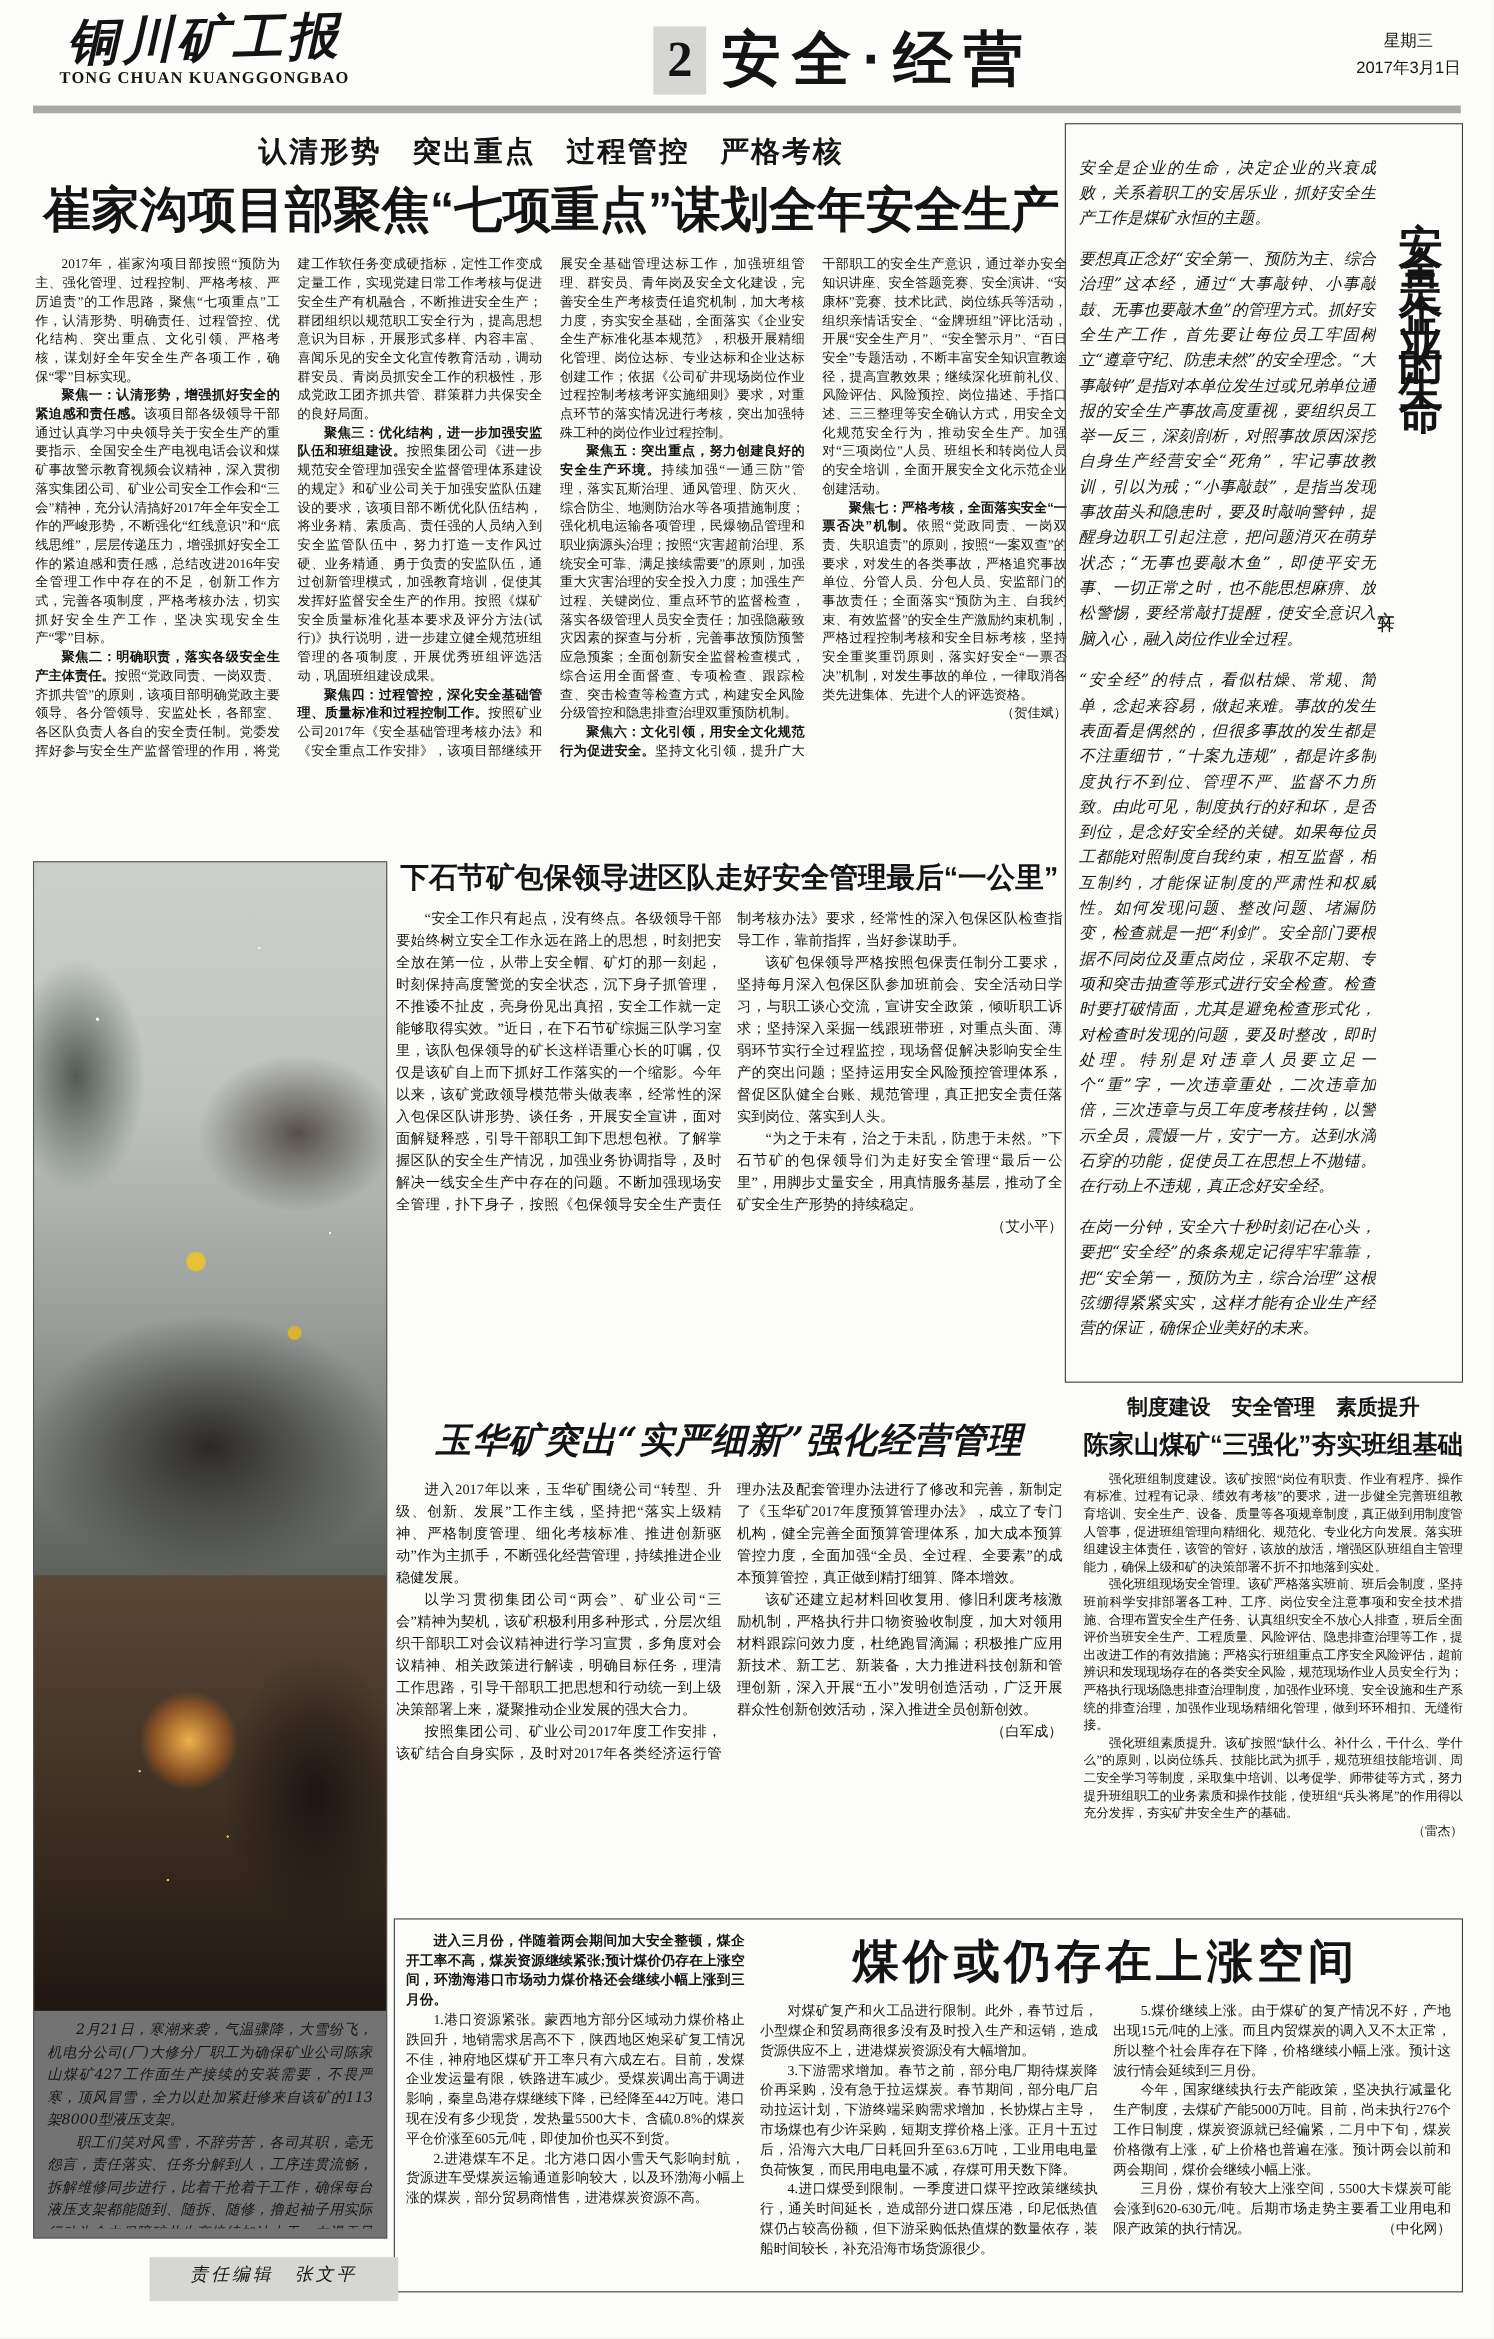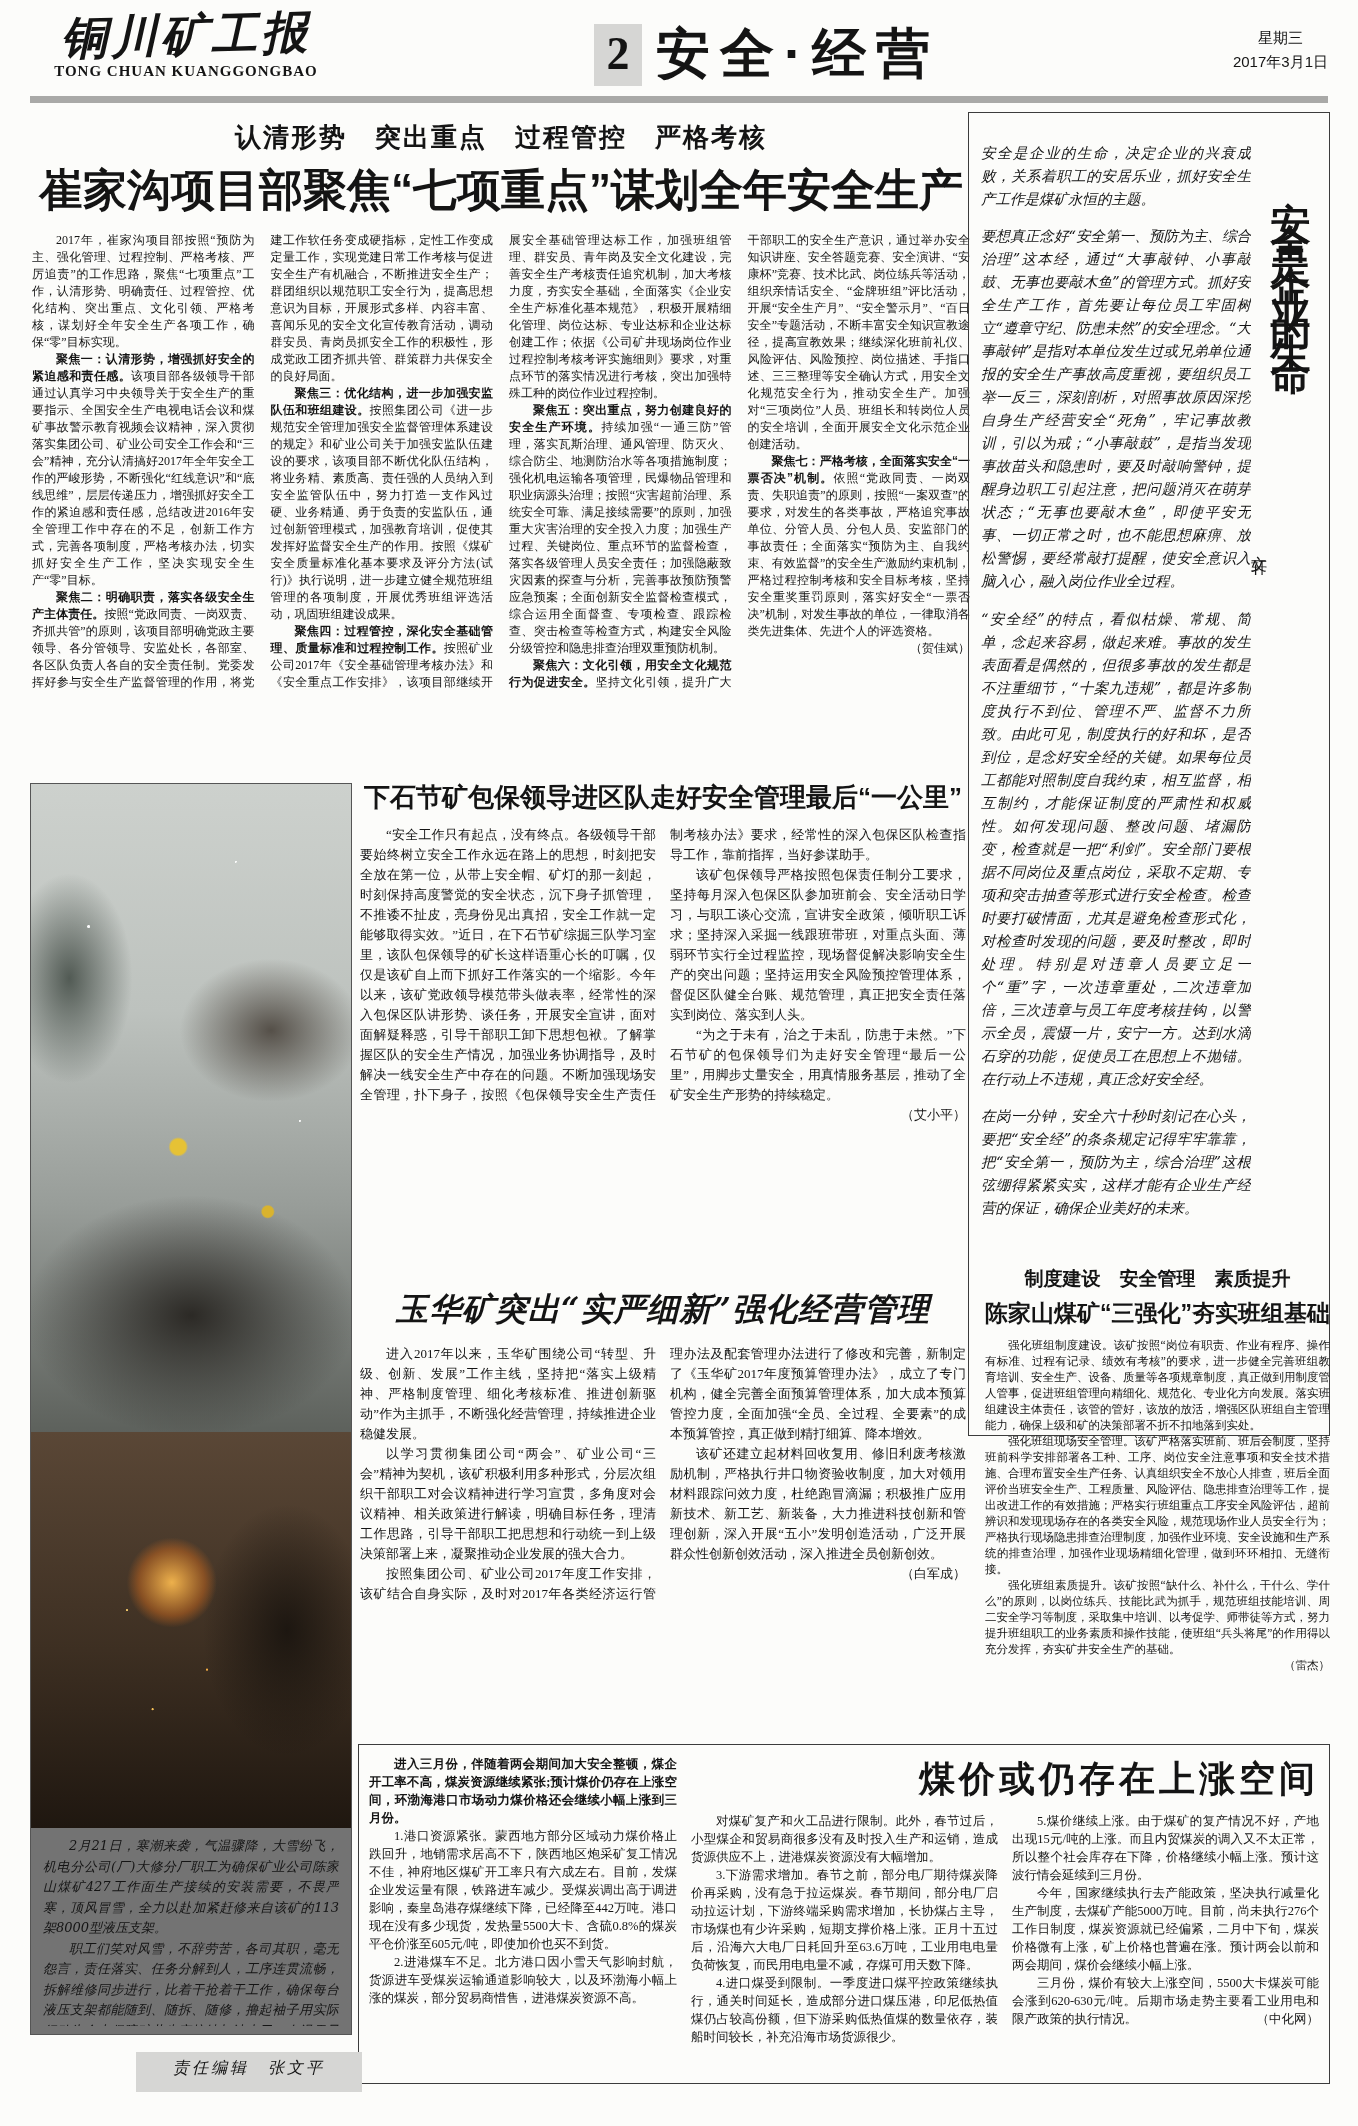--- a/index.html
+++ b/index.html
@@ -23,21 +23,21 @@
   .lead .kicker{text-align:center;font-family:"Liberation Sans",sans-serif;font-weight:bold;
           font-size:26px;letter-spacing:2px;margin:8px 0 6px 0;}
   .lead h1{margin:2px 0 12px 0;text-align:center;font-family:"Liberation Sans",sans-serif;
           font-weight:900;font-size:44px;letter-spacing:0px;white-space:nowrap;}
   .lead .body{column-count:4;column-gap:16px;height:512px;overflow:hidden;
           font-size:12px;line-height:17px;text-align:justify;position:relative;}
   .body p{margin:0;text-indent:2em;}
   .phead{font-family:"Liberation Sans",sans-serif;font-weight:bold;}
   .credit{display:block;text-align:right;text-indent:0;font-family:Liberation Serif, serif;}
   
-  .essay{position:absolute;left:968px;top:112px;width:362px;height:1324px;border:1px solid #3c3c3c;}
+  .essay{position:absolute;left:968px;top:112px;width:362px;height:1145px;border:1px solid #3c3c3c;}
   .essay .ebody{position:absolute;left:12px;top:14px;right:78px;bottom:12px;overflow:hidden;
           font-family:"DejaVu Serif",serif;font-style:italic;font-size:14.5px;line-height:23px;text-align:justify;}
   .essay .vtitle{position:absolute;right:10px;top:56px;writing-mode:vertical-rl;
           font-family:"Liberation Sans",sans-serif;font-weight:900;font-size:40px;letter-spacing:22px;}
   .essay .vauthor{position:absolute;right:60px;top:430px;writing-mode:vertical-rl;
           font-size:16px;letter-spacing:4px;}
   
   .photocol{position:absolute;left:30px;top:783px;width:322px;height:1252px;border:1px solid #555;background:#737373;}
   .photo1{position:absolute;left:0;top:0;right:0;height:648px;
     background:
@@ -76,22 +76,22 @@
   .art-cjs{position:absolute;left:985px;top:1266px;width:345px;}
   .art-cjs .kicker{text-align:center;font-family:"Liberation Sans",sans-serif;font-weight:bold;font-size:19px;margin-bottom:6px;}
   .art-cjs h2{margin:0 0 8px 0;text-align:center;font-family:"Liberation Sans",sans-serif;font-weight:900;font-size:23px;white-space:nowrap;}
   .art-cjs .body{height:404px;overflow:hidden;font-size:11.5px;line-height:16px;text-align:justify;}
   
   .art-coal{position:absolute;left:358px;top:1744px;width:972px;height:340px;border:1px solid #3c3c3c;}
   .coal-inner{position:absolute;left:10px;top:10px;right:10px;bottom:10px;display:flex;gap:14px;}
   .coal-c1{width:308px;font-size:12.5px;line-height:18px;text-align:justify;overflow:hidden;}
   .coal-c1 p:first-child{font-weight:bold;}
   .coal-right{flex:1;display:flex;flex-direction:column;}
-  .coal-right h2{margin:0 0 8px 0;text-align:right;font-family:"Liberation Sans",sans-serif;
-      font-weight:900;font-size:36px;letter-spacing:4px;white-space:nowrap;}
+  .coal-right h2{margin:0 0 8px 0;text-align:center;font-family:"Liberation Sans",sans-serif;
+      font-weight:900;font-size:42px;letter-spacing:4px;white-space:nowrap;}
   .coal-cols{display:flex;gap:14px;flex:1;overflow:hidden;}
   .coal-c2,.coal-c3{flex:1;font-size:12.5px;line-height:18px;text-align:justify;overflow:hidden;}
   .coal-c1 p,.coal-c2 p,.coal-c3 p{margin:0;text-indent:2em;}
   .coal-c3 .credit{display:inline;float:right;}
   
   .editorbox{position:absolute;left:136px;top:2052px;width:226px;height:40px;background:#d6d6d4;
       text-align:center;font-size:16px;line-height:32px;letter-spacing:3px;font-family:"DejaVu Serif",serif;font-style:italic;}
 </style>
 </head>
 <body>

